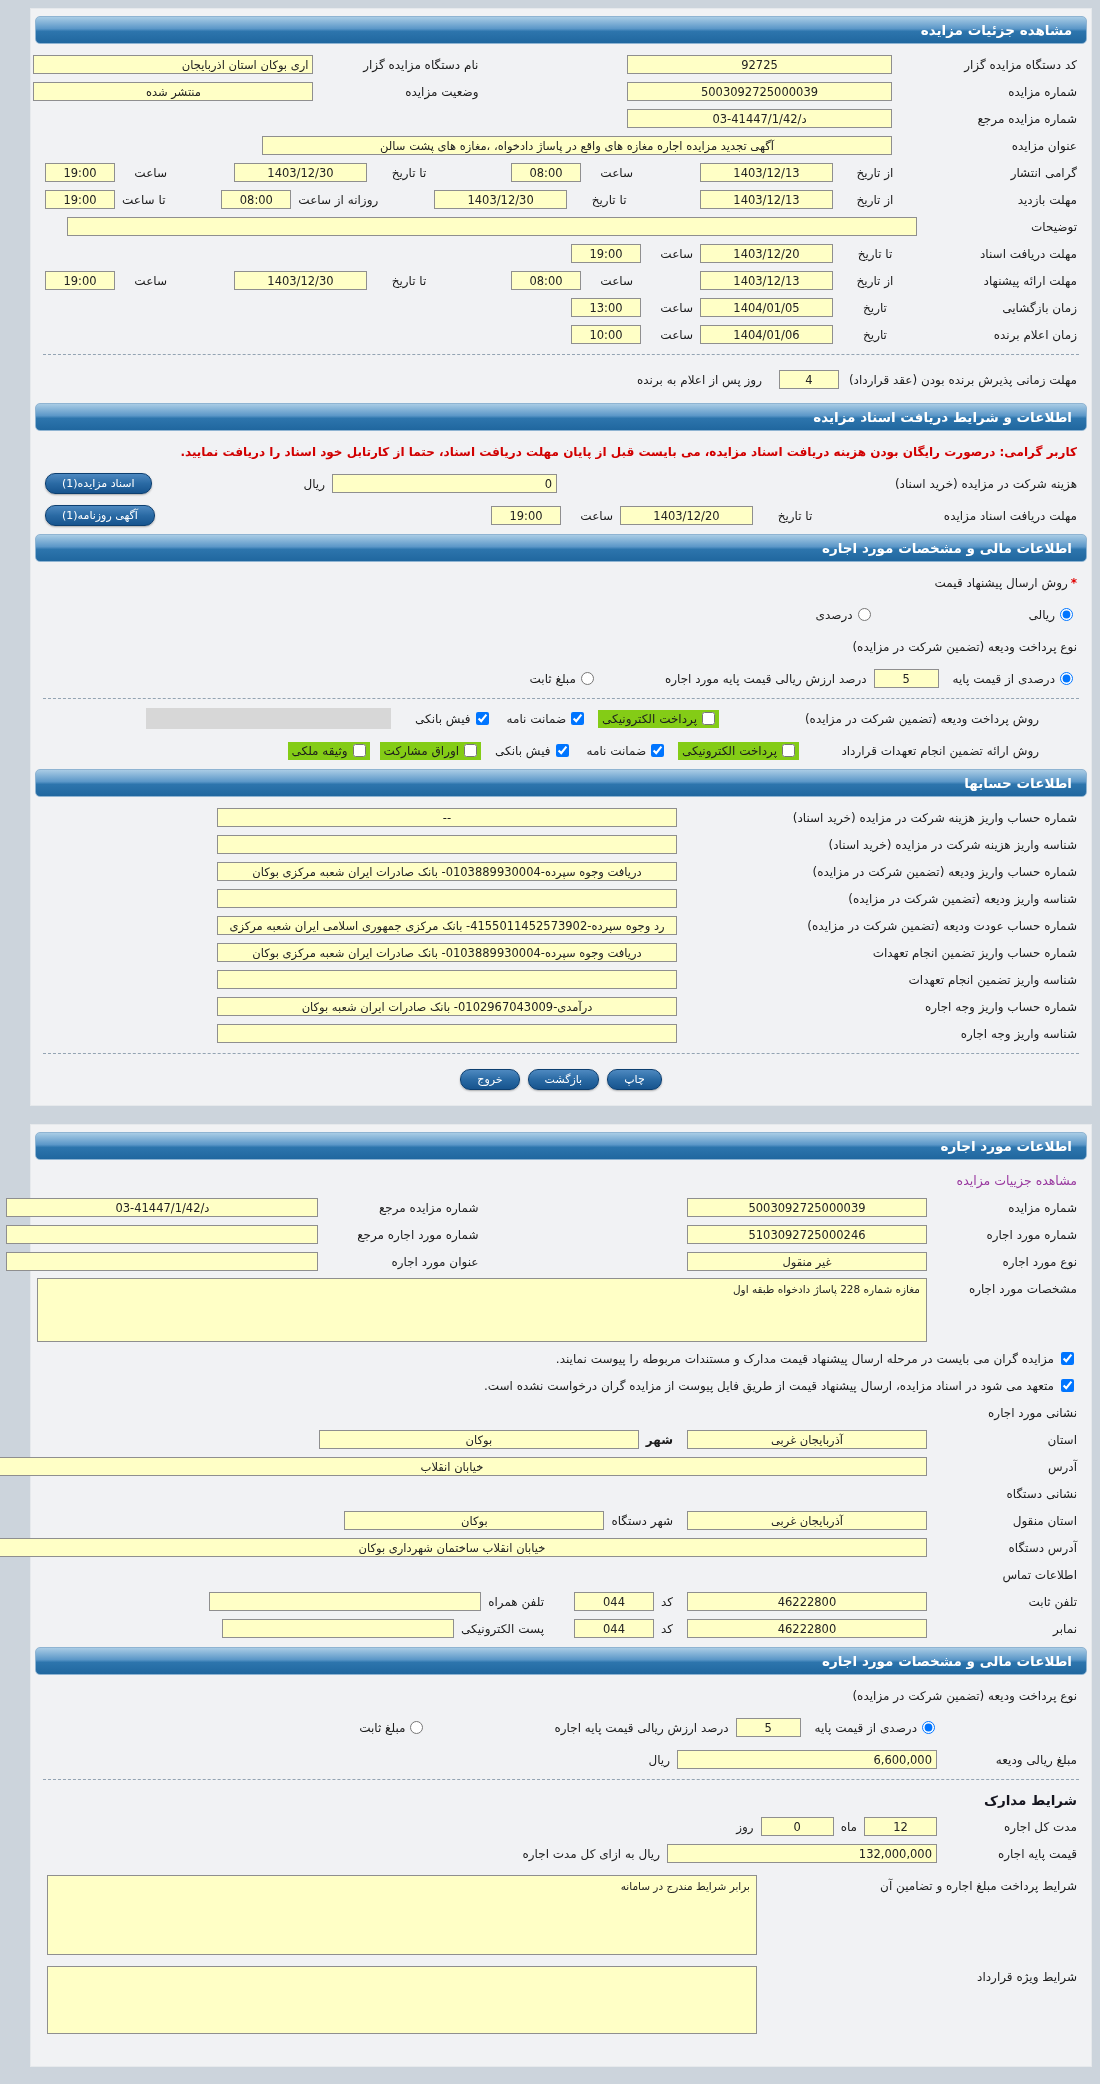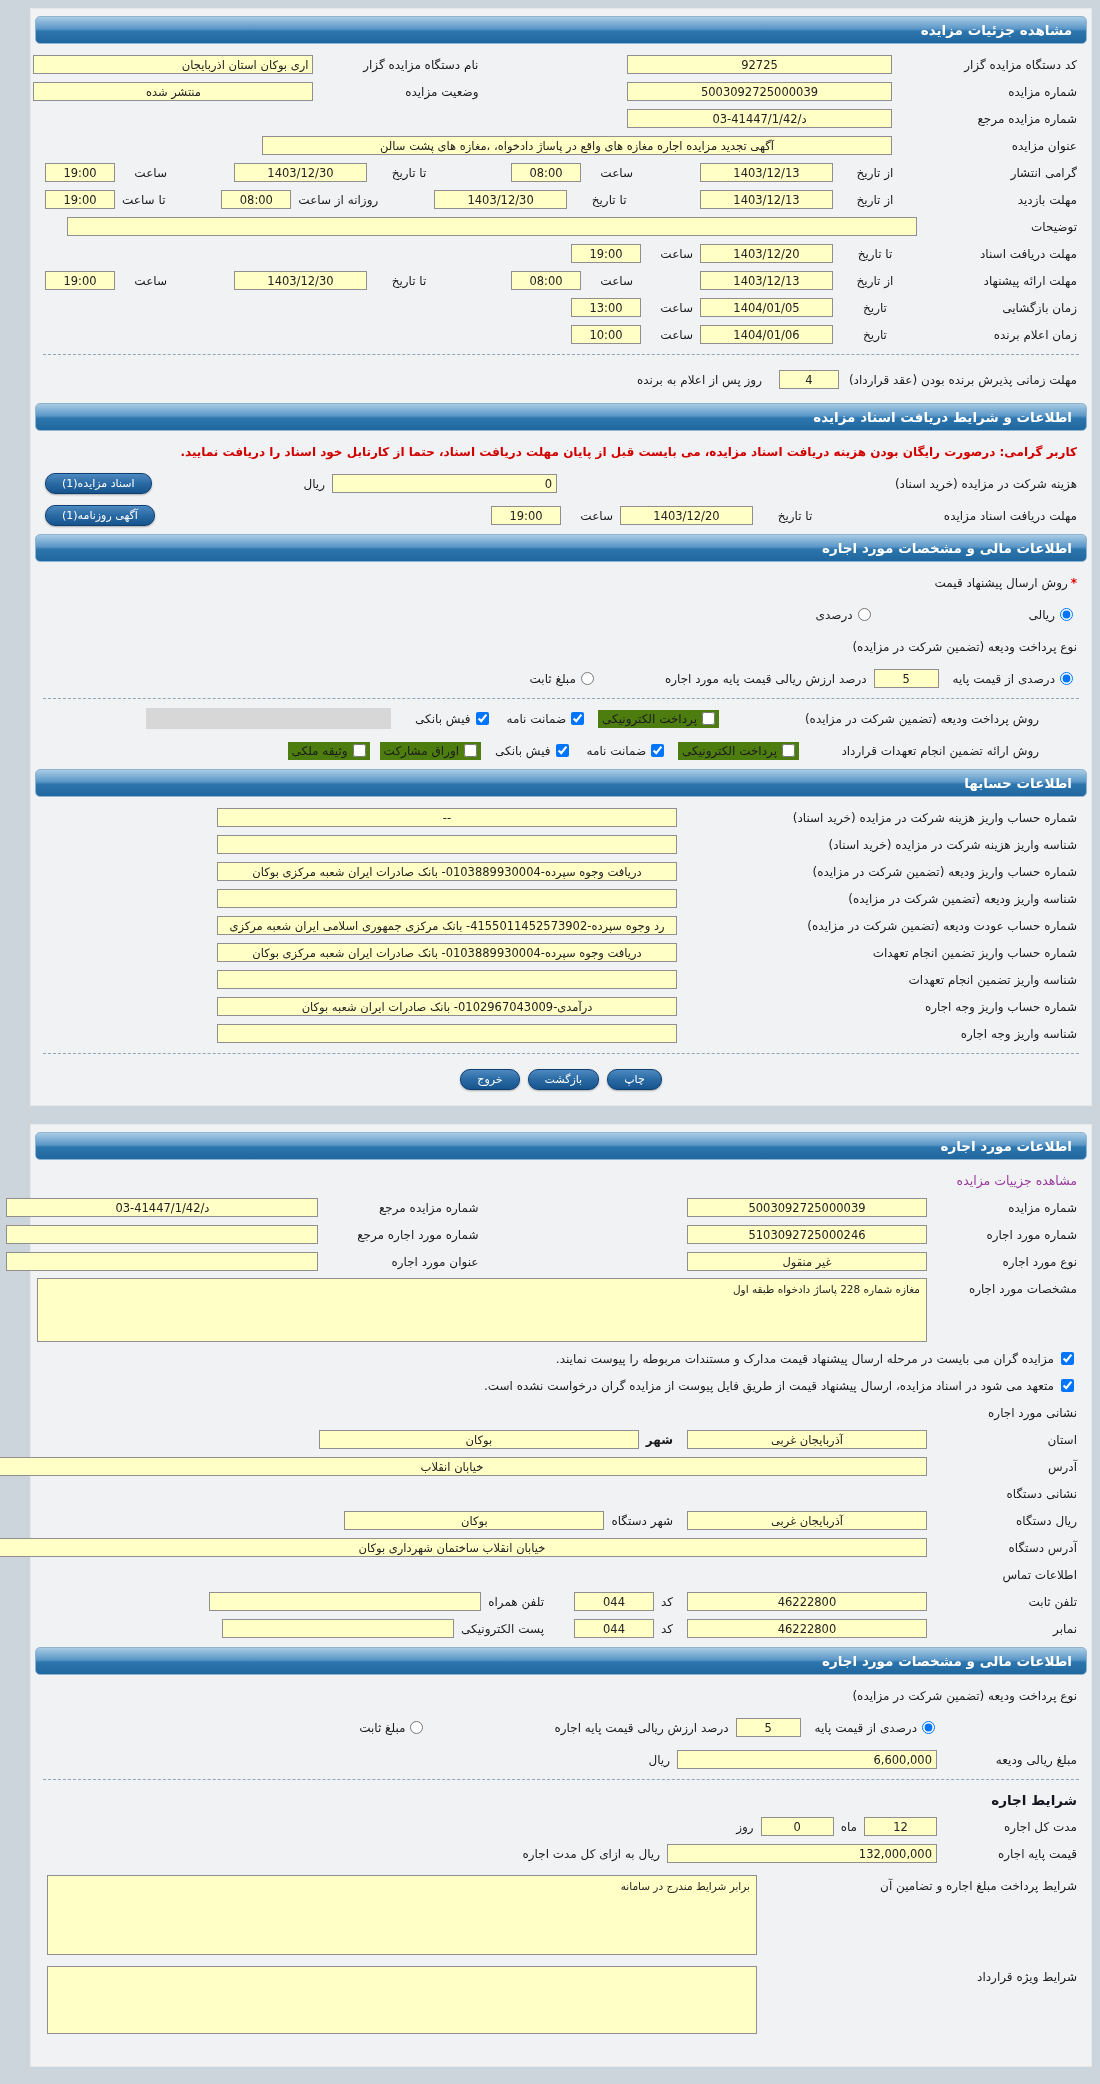--- a/index.html
+++ b/index.html
@@ -52,21 +52,21 @@
     font-family: inherit; font-size: 11px; padding: 3px 16px; cursor: pointer;
     box-shadow: 0 1px 2px rgba(0,0,0,.3); white-space: nowrap;
   }
   .btnrow { display: flex; justify-content: center; gap: 8px; padding: 9px 0 5px; }
   .dashed { border: 0; border-top: 1px dashed #94a4b3; margin: 6px 10px; }
   .warning { color: #d10000; font-weight: bold; font-size: 12px; }
   .link { color: #9a3aa0; font-size: 12.5px; text-decoration: none; cursor: pointer; }
   .req { color: #e00000; font-weight: bold; margin-left: 3px; }
   .opt { display: flex; align-items: center; white-space: nowrap; padding: 2px 4px; margin-left: 10px; }
   .opt input { margin: 0 0 0 5px; }
-  .opt.gray { background: #4d7c0f; }
+  .opt.gray { background: #84cc16; }
   .grayfill { background: #d7d7d7; height: 21px; flex-shrink: 0; }
   .heading-bold { font-weight: bold; font-size: 13.5px; color: #14141e; }
   .mr60 { margin-right: 60px; } .mr120 { margin-right: 120px; } .mr140 { margin-right: 140px; }
   .mr280 { margin-right: 280px; } .ind50 { padding-right: 50px; } .ind150 { padding-right: 150px; }
   .push-left { margin-right: auto; }
   input[type=checkbox], input[type=radio] { width: 13px; height: 13px; }
 </style>
 </head>
 <body>
 
@@ -456,21 +456,21 @@
     <div class="row">
       <span class="lbl lw150">آدرس</span>
       <input class="yb w950" value="خیابان انقلاب" style="">
     </div>
 
     <div class="row">
       <span class="lbl">نشانی دستگاه</span>
     </div>
 
     <div class="row">
-      <span class="lbl lw150">ریال دستگاه</span>
+      <span class="lbl lw150">استان منقول</span>
       <input class="yb w240" value="آذربایجان غربی" style="">
       <span class="cap" style="margin-right:14px;">شهر دستگاه</span>
       <input class="yb w260" value="بوکان" style="">
     </div>
 
     <div class="row">
       <span class="lbl lw150">آدرس دستگاه</span>
       <input class="yb w950" value="خیابان انقلاب ساختمان شهرداری بوکان" style="">
     </div>
 
@@ -519,21 +519,21 @@
 
     <div class="row sp">
       <span class="lbl lw140">مبلغ ریالی ودیعه</span>
       <input class="yb w260 ta-r" value="6,600,000" style="">
       <span class="cap">ریال</span>
     </div>
 
     <hr class="dashed">
 
     <div class="row">
-      <span class="heading-bold">شرایط اجاره</span>
+      <span class="heading-bold">شرایط مدارک</span>
     </div>
 
     <div class="row">
       <span class="lbl lw140">مدت کل اجاره</span>
       <input class="yb w73" value="12" style="">
       <span class="cap">ماه</span>
       <input class="yb w73" value="0" style="">
       <span class="cap">روز</span>
     </div>
 

